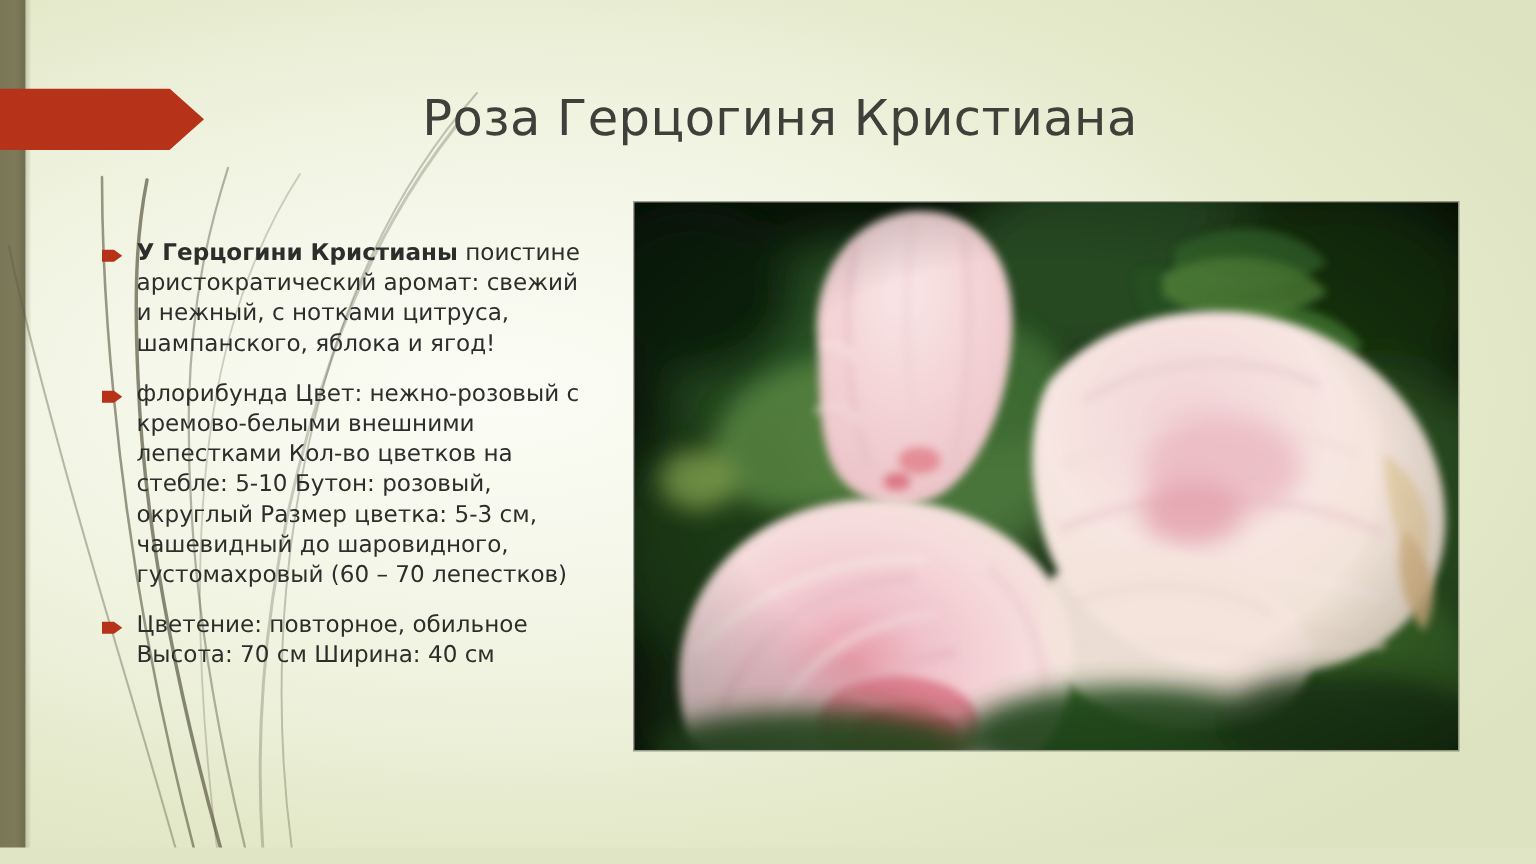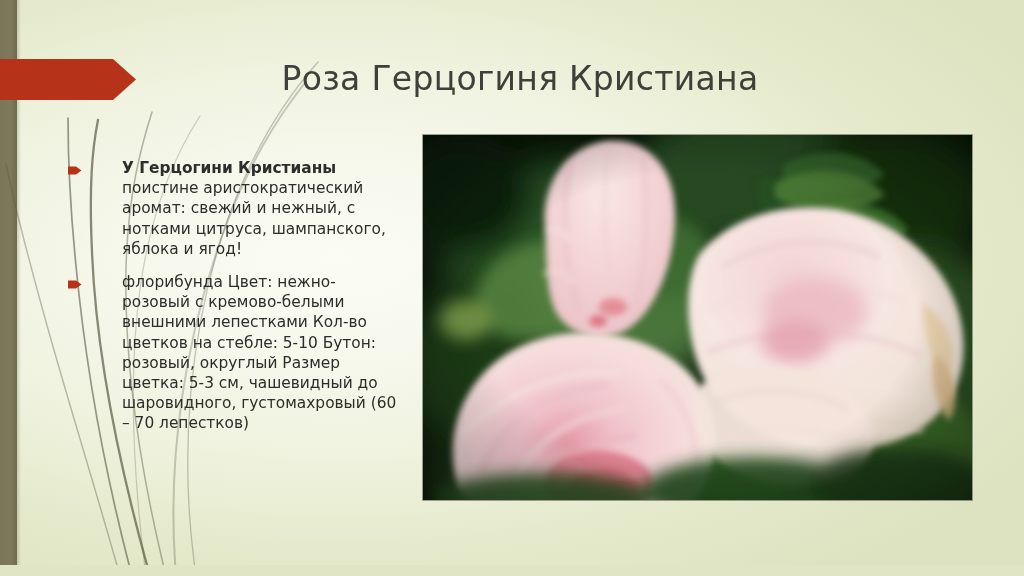--- a/index.html
+++ b/index.html
@@ -48,21 +48,21 @@
   .bullet-row{
     display:flex;align-items:flex-start;margin-bottom:13px;
   }
   .bullet-row:last-child{margin-bottom:0;}
   .bullet-mark{
     flex:0 0 auto;width:14px;height:11px;margin-top:7px;margin-right:9px;
   }
   .bullet-mark svg{display:block;}
   .bullet-text{
     flex:1 1 auto;
-    font-size:15.4px;line-height:20.2px;color:#2d2d2b;padding-left:31px;
+    font-size:15.4px;line-height:20.2px;color:#2d2d2b;
   }
   .bullet-text b{font-weight:700;}
 
   
   .photo{
     position:absolute;left:423px;top:135px;width:549px;height:365px;
     overflow:hidden;background:#05150a;
     box-shadow:0 0 0 1px rgba(0,0,0,.35);
   }
   .photo svg{display:block;}
@@ -110,20 +110,28 @@
 
     <div class="bullet-row">
       <span class="bullet-mark">
         <svg width="14" height="11" viewBox="0 0 14 11" xmlns="http://www.w3.org/2000/svg">
           <polygon points="0,1.5 8,1.5 13.5,5.5 8,9.5 0,9.5" fill="#b6331a"></polygon>
         </svg>
       </span>
       <span class="bullet-text"><span>флорибунда Цвет: нежно-розовый с кремово-белыми внешними лепестками Кол-во цветков на стебле: 5-10 Бутон: розовый, округлый Размер цветка: 5-3 см, чашевидный до шаровидного, густомахровый (60 – 70 лепестков)</span></span>
     </div>
 
+    <div class="bullet-row">
+      <span class="bullet-mark">
+        <svg width="14" height="11" viewBox="0 0 14 11" xmlns="http://www.w3.org/2000/svg">
+          <polygon points="0,1.5 8,1.5 13.5,5.5 8,9.5 0,9.5" fill="#b6331a"></polygon>
+        </svg>
+      </span>
+      <span class="bullet-text"><span>Цветение: повторное, обильное Высота: 70 см Ширина: 40 см</span></span>
+    </div>
 
   </div>
 
   <div class="photo">
     <svg width="549" height="365" viewBox="0 0 549 365" xmlns="http://www.w3.org/2000/svg">
       <defs>
         <filter id="blurBig" x="-25%" y="-25%" width="150%" height="150%">
           <feGaussianBlur stdDeviation="16"></feGaussianBlur>
         </filter>
         <filter id="blurMid" x="-25%" y="-25%" width="150%" height="150%">

